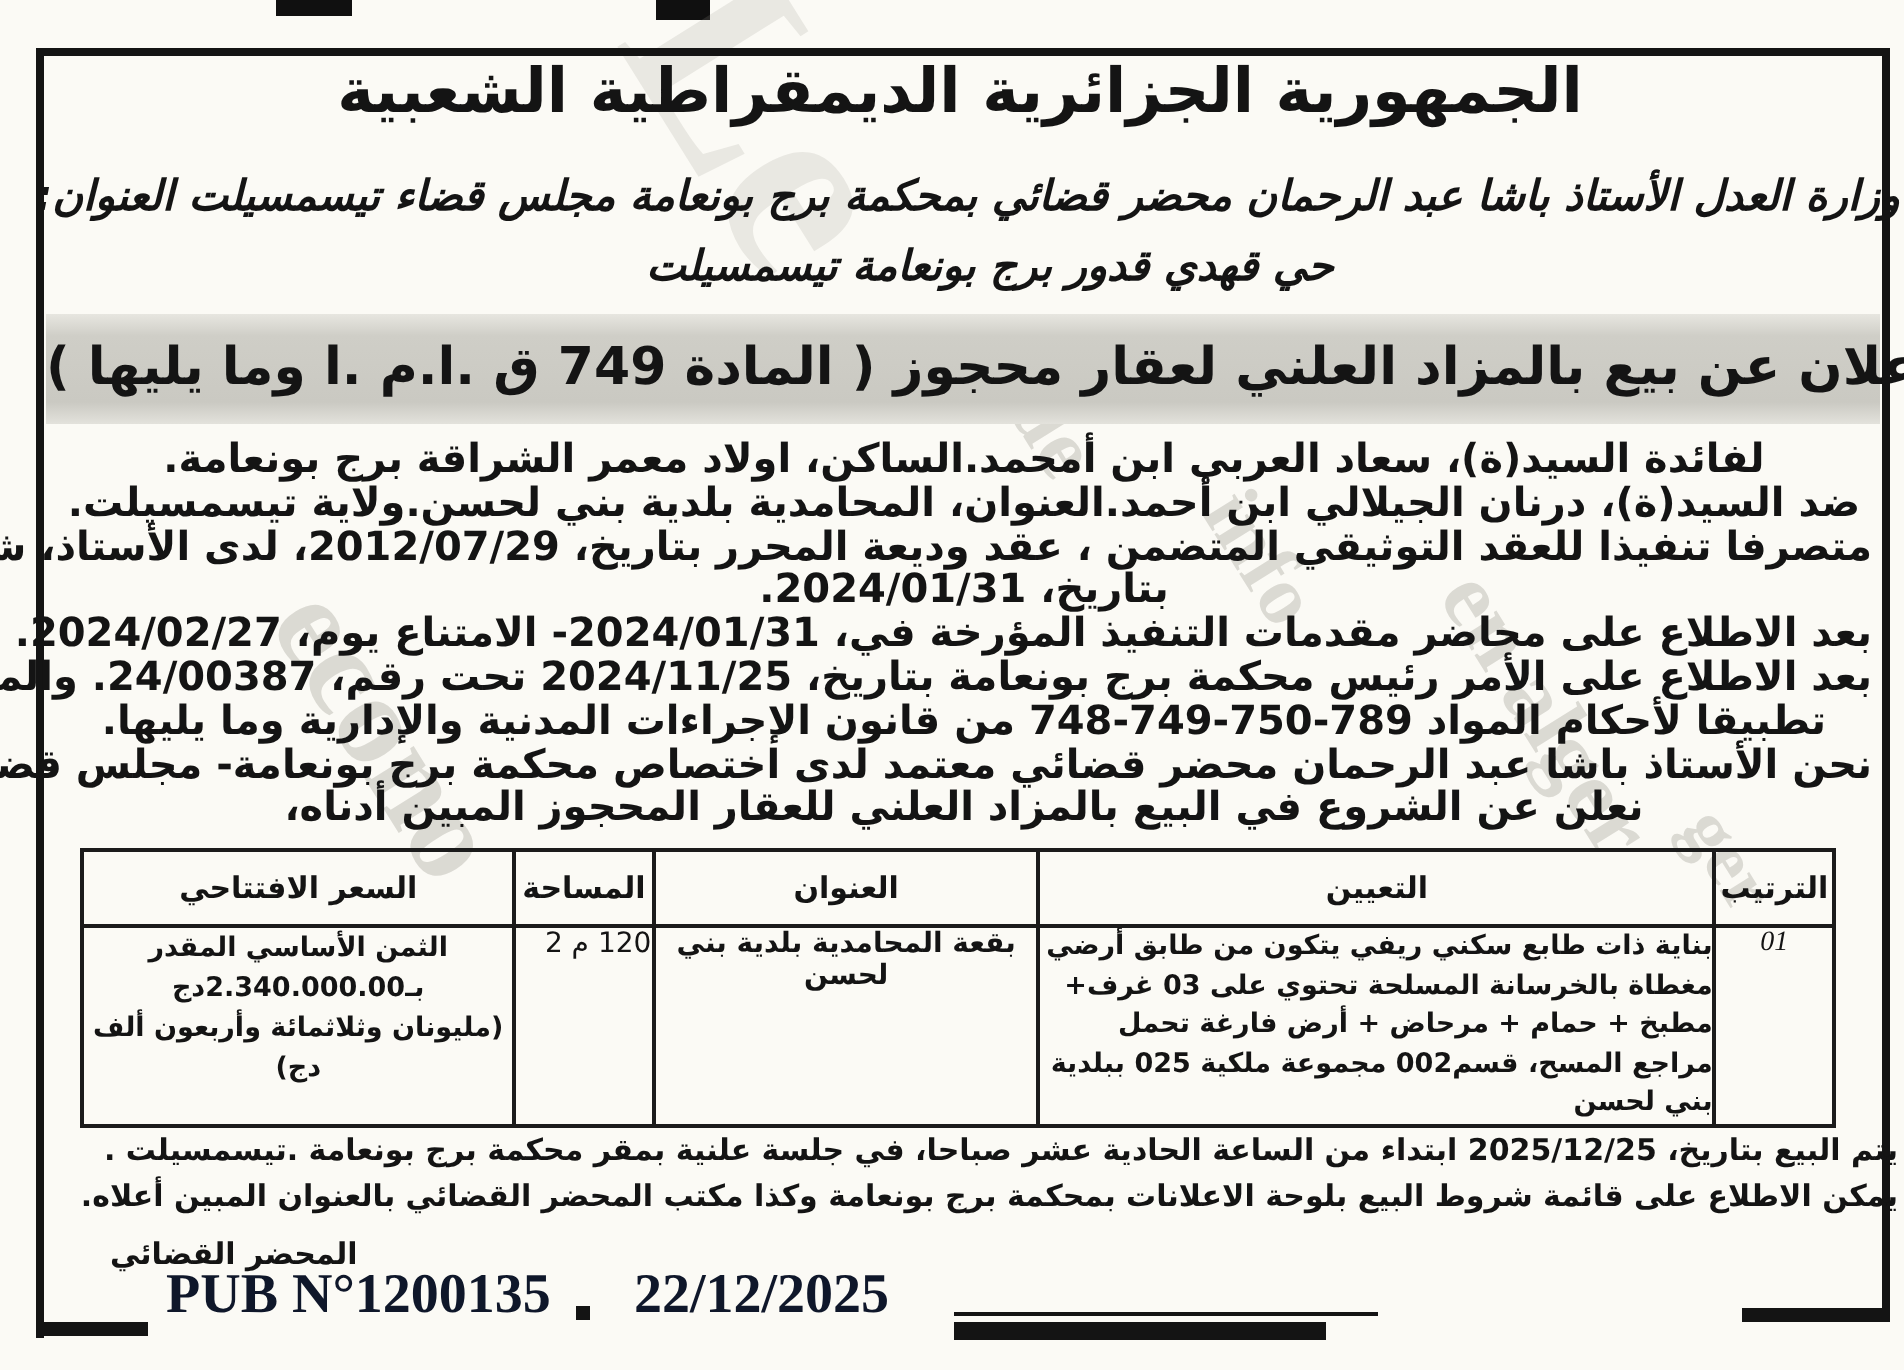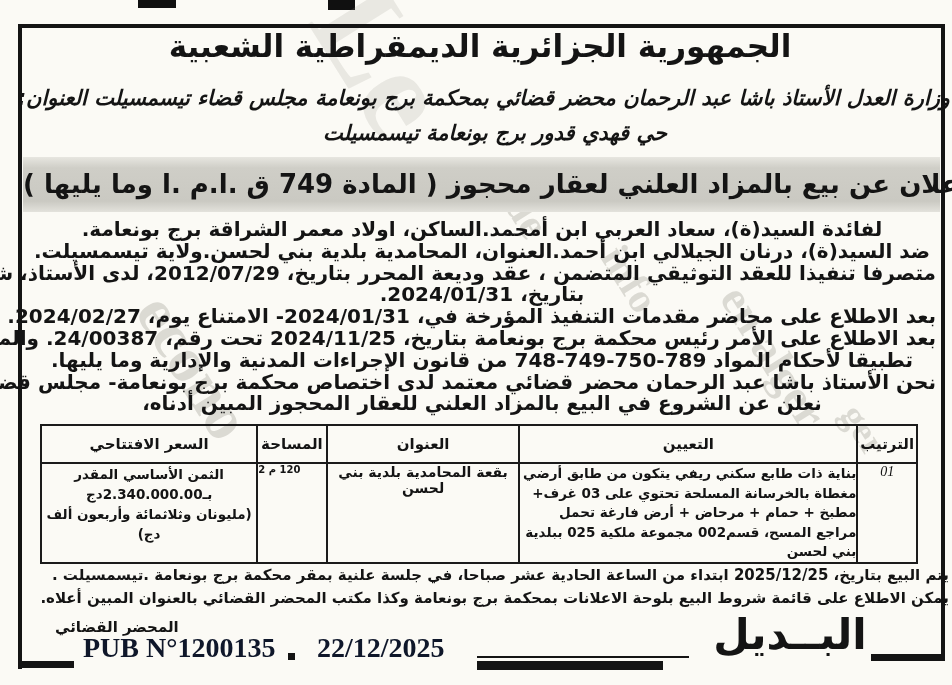--- a/index.html
+++ b/index.html
@@ -66,22 +66,22 @@
   }
   table.auction th {
     height:36px; font-size:15px; font-weight:bold; text-align:center;
   }
   td.c-order { width:58px; vertical-align:top; text-align:center; padding-top:8px;
     font-size:14px; font-weight:normal; font-family:"Liberation Serif", serif;font-style:italic; }
   td.c-desig { width:360px; vertical-align:top; text-align:right;
     font-size:13.5px; font-weight:bold; line-height:19.5px; padding:7px 10px 4px 8px; }
   td.c-addr  { width:202px; vertical-align:top; text-align:center;
     font-size:14px; font-weight:bold; padding-top:9px; }
-  td.c-area  { width:68px;  vertical-align:top; text-align:left;
-    font-size:10px; font-weight:bold; padding-top:9px; }
+  td.c-area  { width:68px;  vertical-align:top; text-align:right;
+    font-size:14px; font-weight:normal; padding-top:9px; }
   td.c-price { width:222px; vertical-align:top; text-align:center;
     font-size:13.5px; font-weight:bold; line-height:20px; padding-top:9px; height:82px; }
 
   .closing {
     left:28px; width:908px; direction:rtl; text-align:right;
     font-size:15px; font-weight:bold; white-space:nowrap; margin:13px;
   }
   .closingA { top:553px; }
   .closingB { top:576px; }
   .signature {
@@ -169,15 +169,14 @@
 
   <p class="abs closing closingA">يتم البيع بتاريخ، 2025/12/25 ابتداء من الساعة الحادية عشر صباحا، في جلسة علنية بمقر محكمة برج بونعامة .تيسمسيلت .</p>
   <p class="abs closing closingB">يمكن الاطلاع على قائمة شروط البيع بلوحة الاعلانات بمحكمة برج بونعامة وكذا مكتب المحضر القضائي بالعنوان المبين أعلاه.</p>
   <div class="abs signature">المحضر القضائي</div>
 
   <div class="abs pub-number">PUB N°1200135</div>
   <div class="abs ink pub-dot"></div>
   <div class="abs pub-date">22/12/2025</div>
   <div class="abs ink rule-thin"></div>
   <div class="abs ink rule-thick"></div>
-  <div class="abs newspaper">البــديل</div>
 
 </div>
 
 </body></html>

